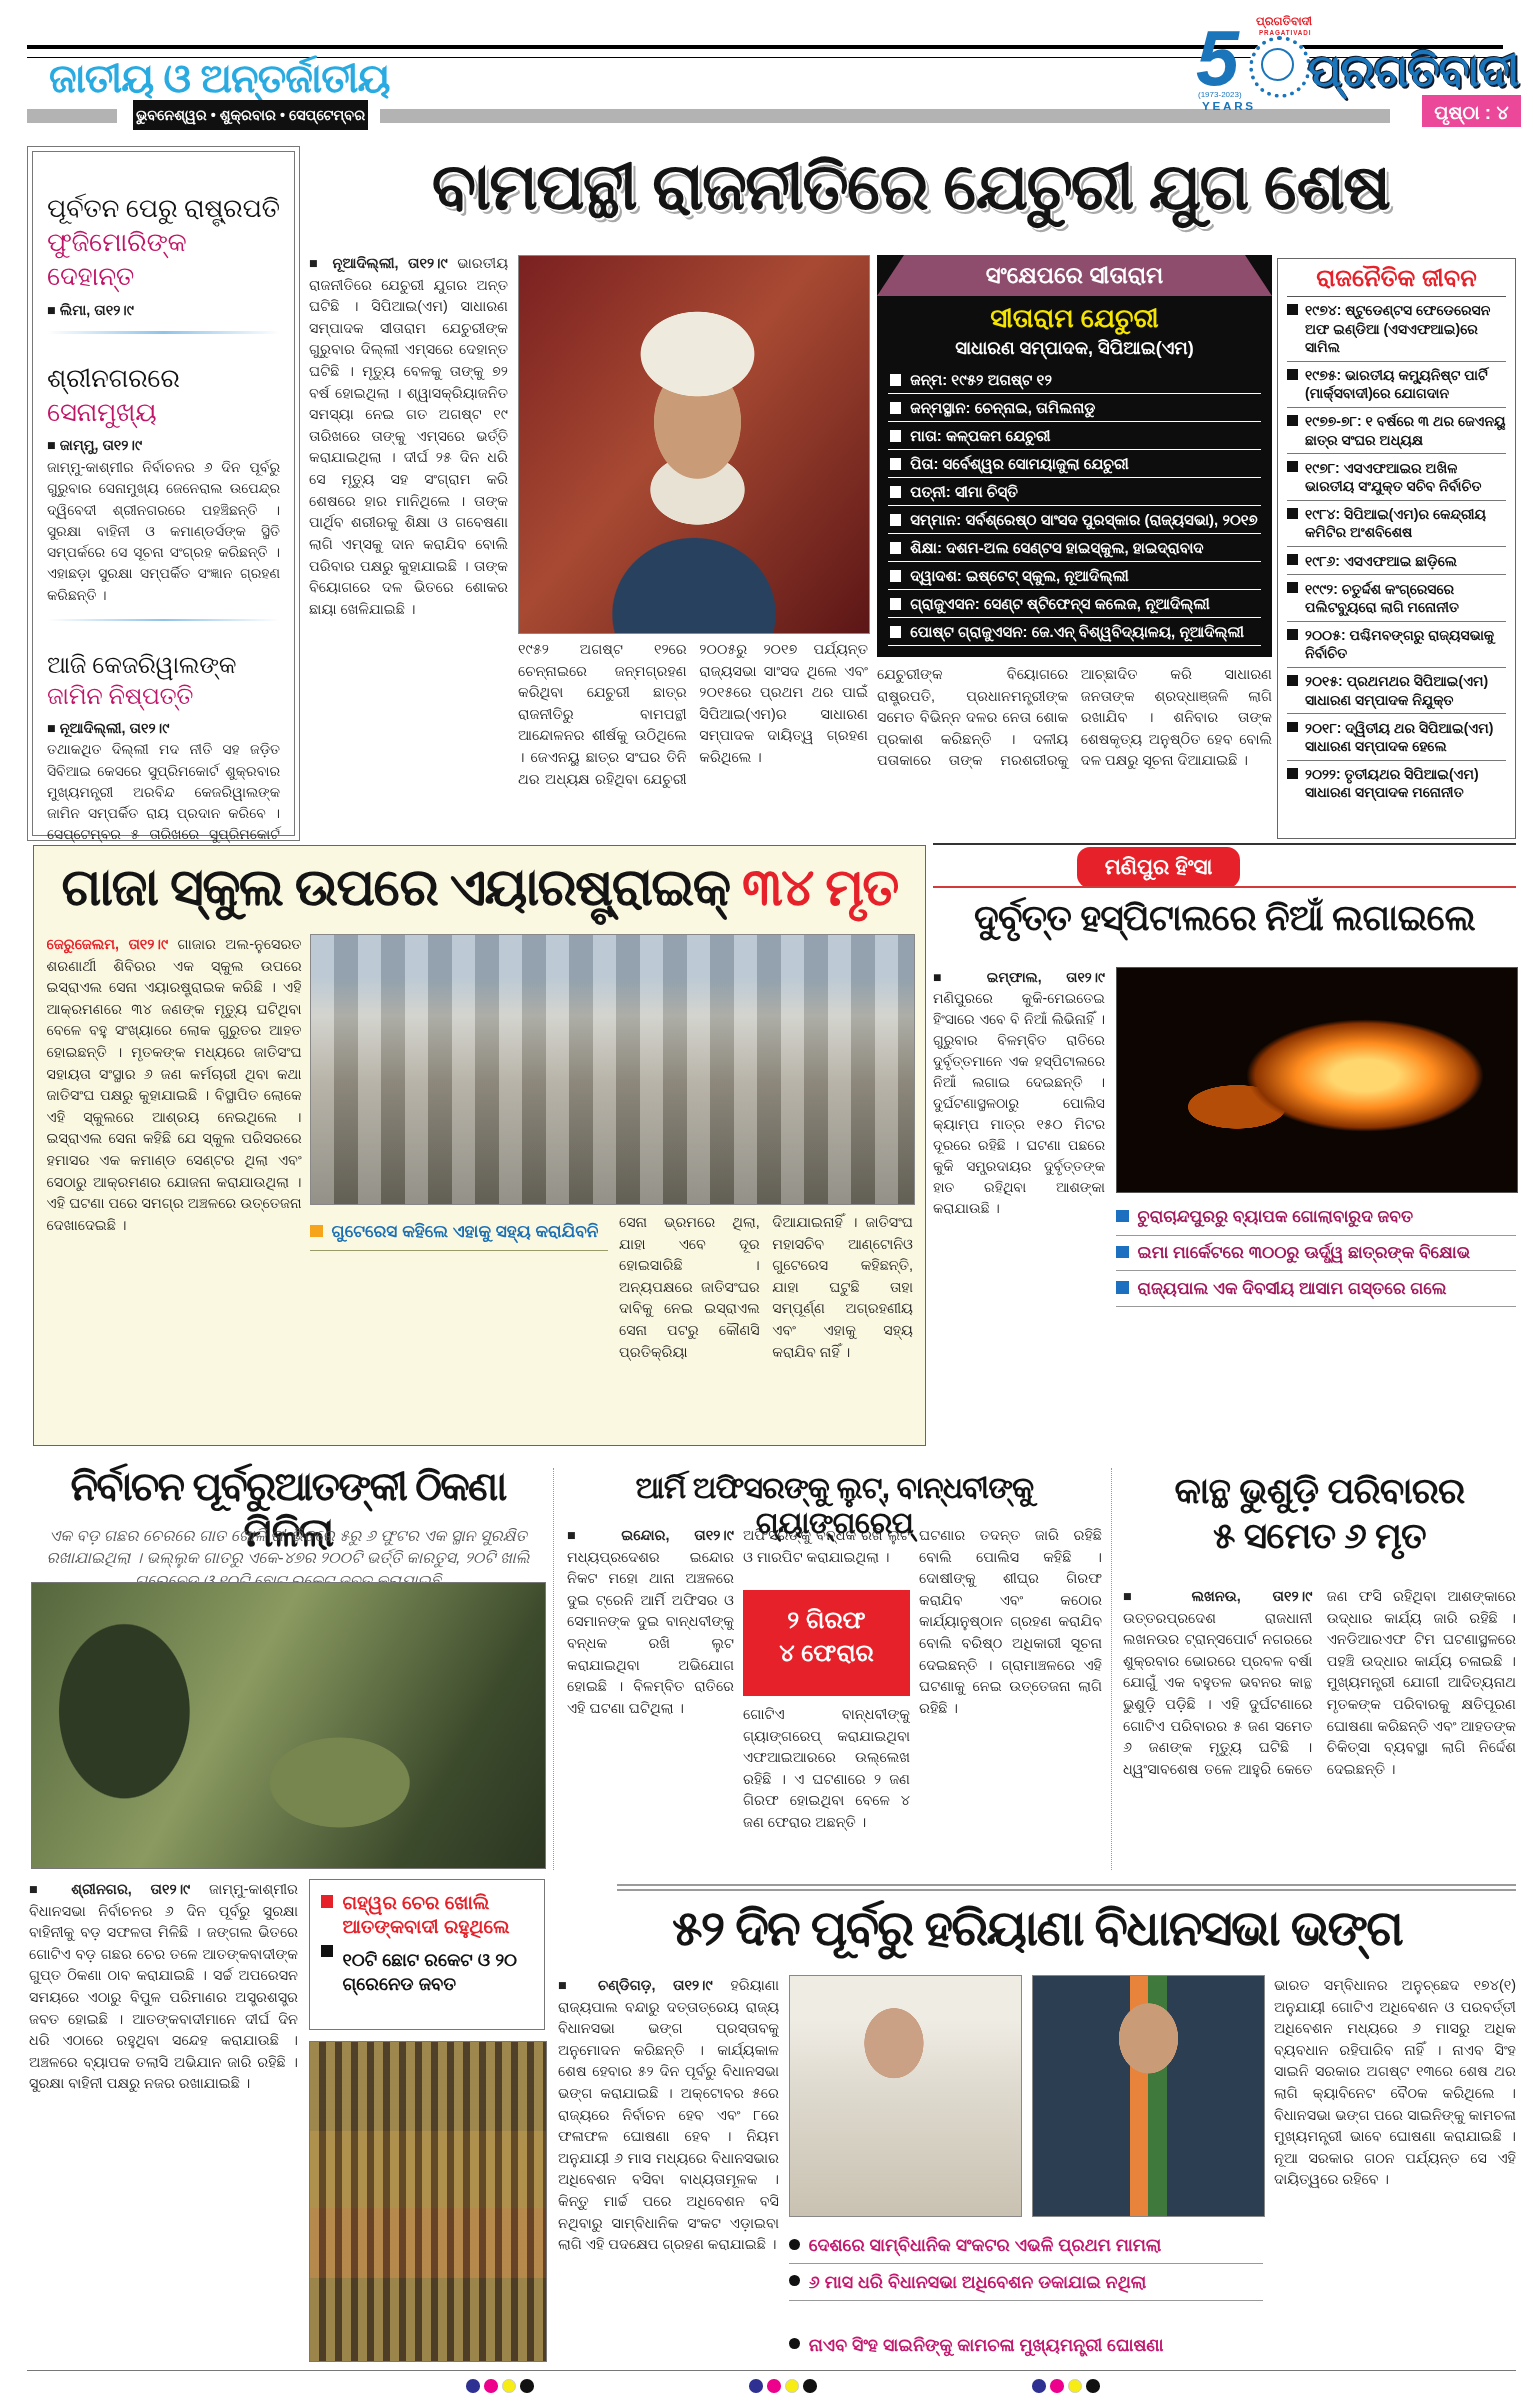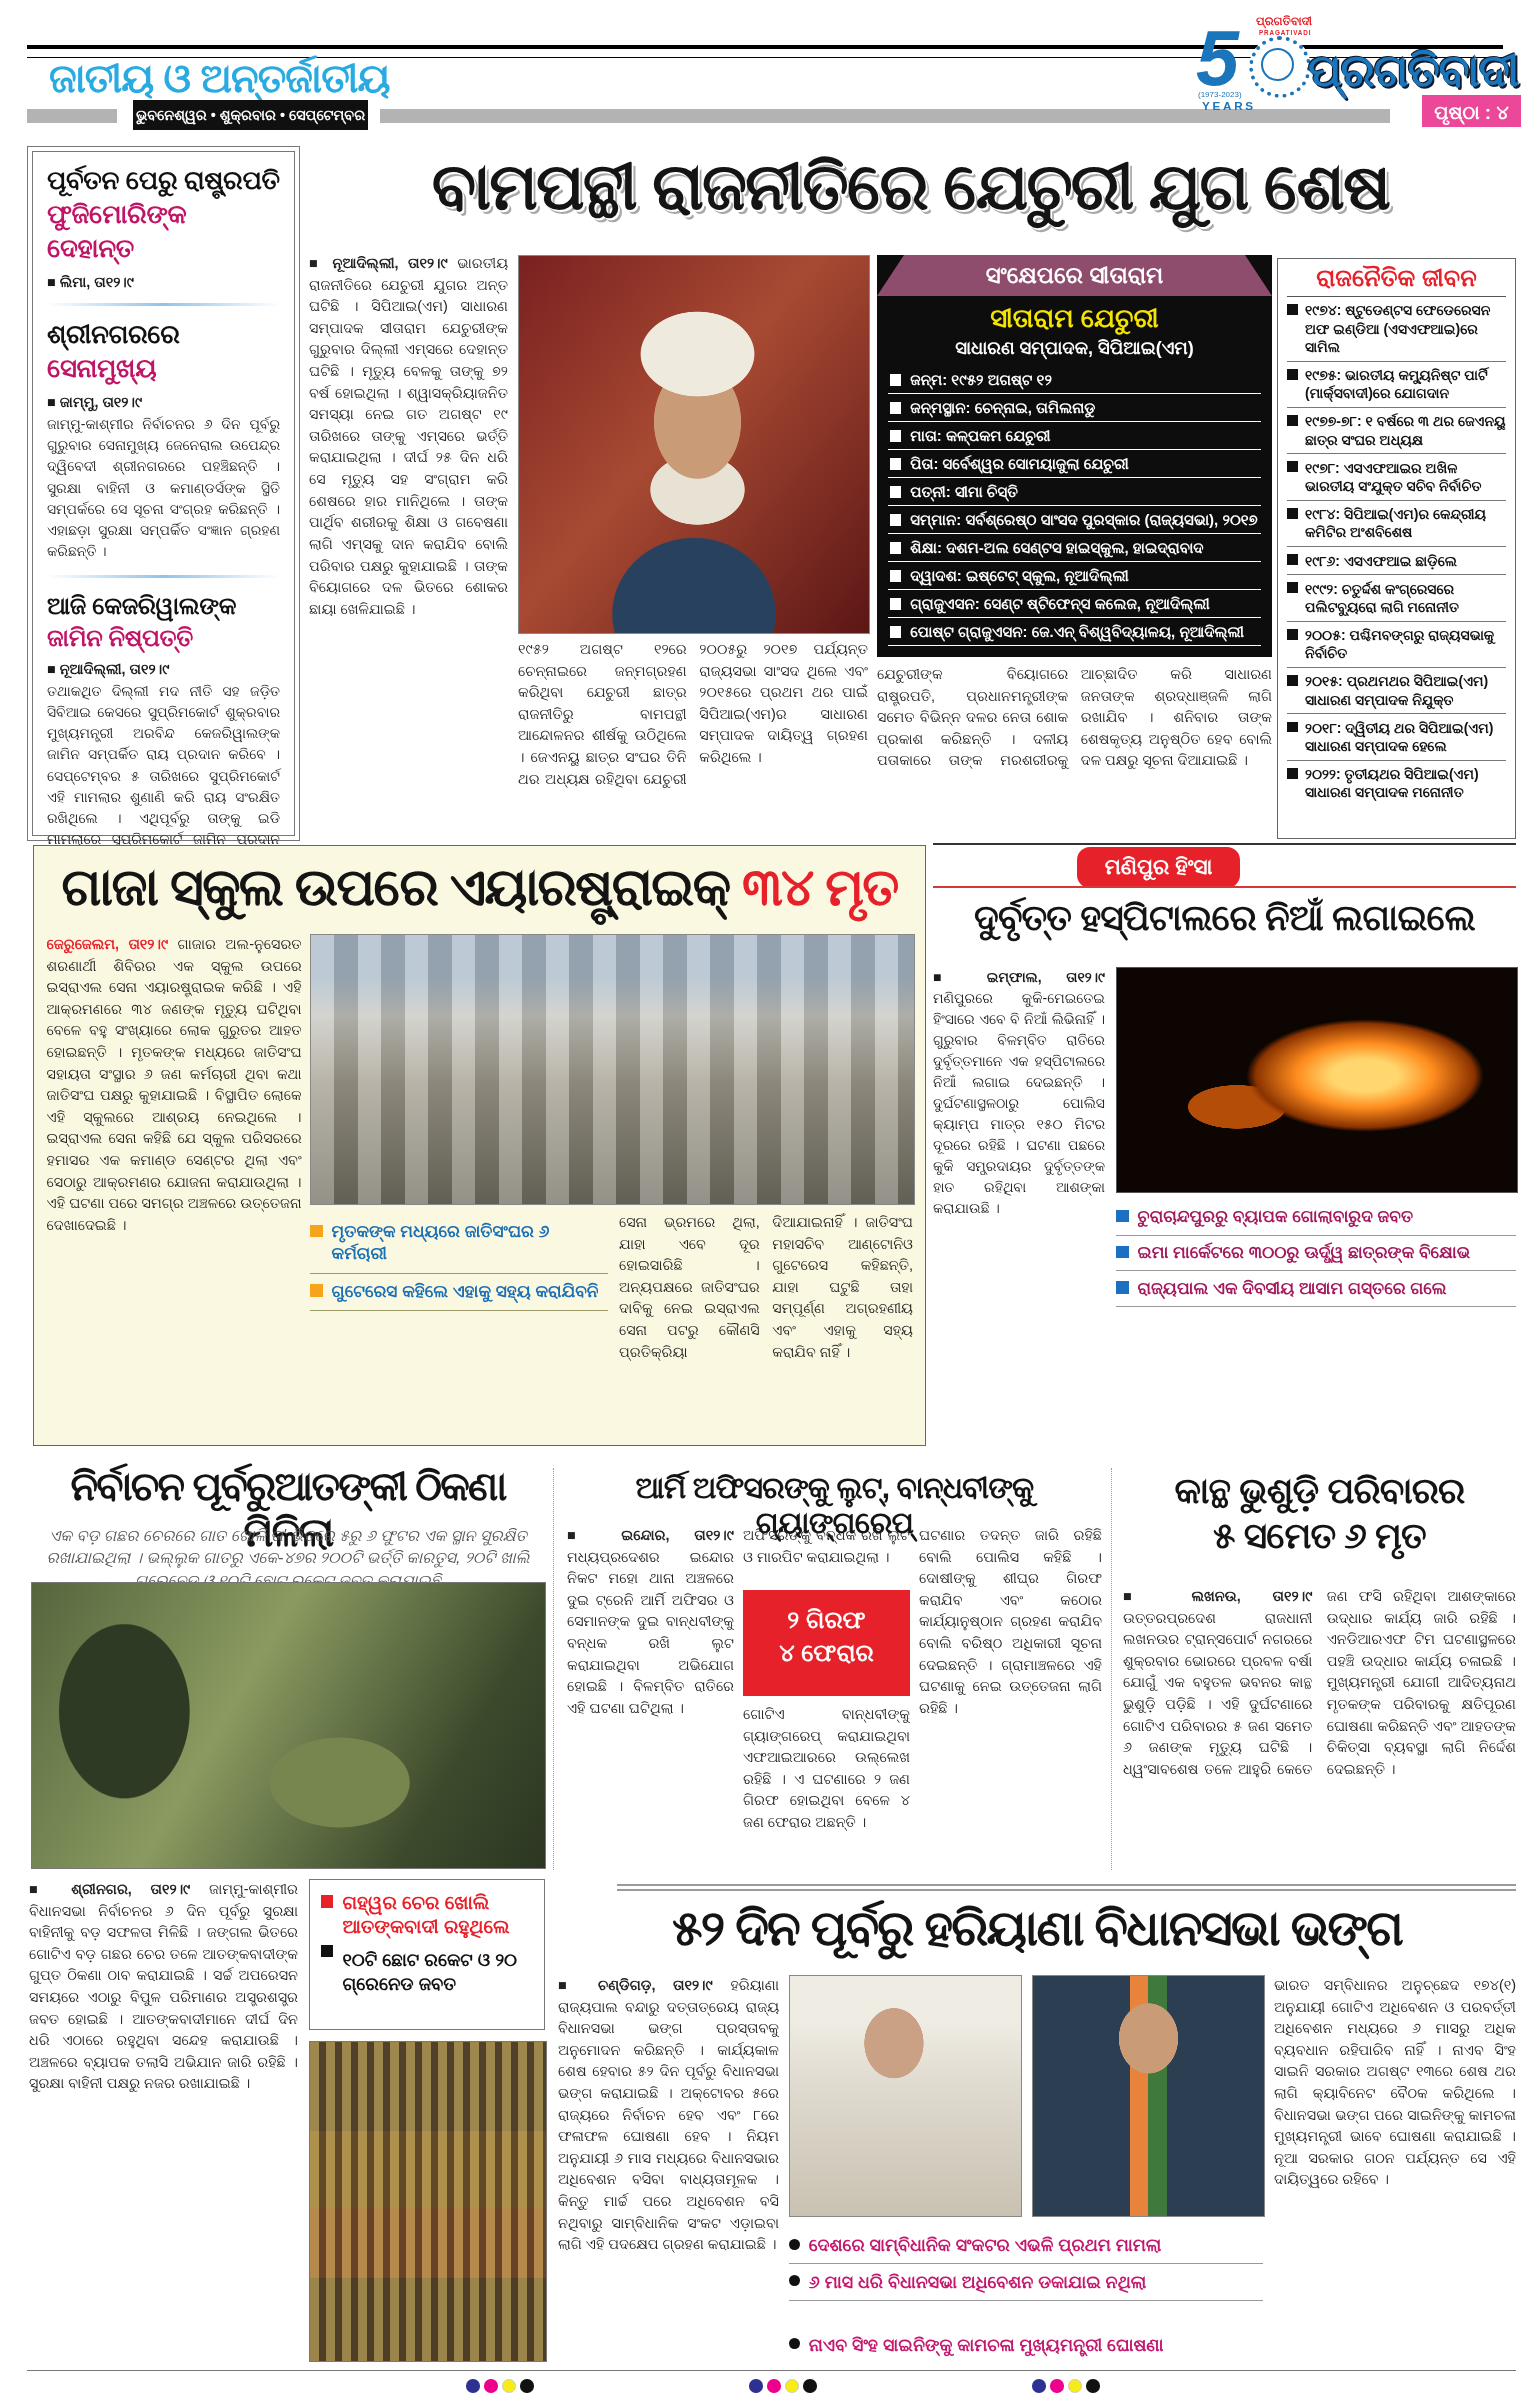--- a/index.html
+++ b/index.html
@@ -21,21 +21,21 @@
   #logo-wheel{left:1249px;top:36px;width:54px;height:54px;border-radius:50%;border:4.5px dotted #1b75bb;background:#fff;}
   #logo-wheel-inner{left:1261px;top:48px;width:29px;height:29px;border-radius:50%;border:2.7px solid #1b75bb;}
   #logo-top-text{left:1256px;top:14.4px;font-size:11.7px;font-weight:bold;color:#e62129;}
   #logo-top-sub{left:1259px;top:29px;font-size:6.3px;font-weight:bold;color:#e62129;letter-spacing:0.9px;}
   #logo-range{left:1198px;top:90px;font-size:8px;color:#1b75bb;}
   #logo-years{left:1202px;top:99px;font-size:11.7px;font-weight:800;letter-spacing:2.7px;color:#1b75bb;}
   #paper-name{left:1308px;top:45px;font-size:45px;font-weight:800;color:#1b75bb;text-shadow:1.8px 1.8px 0 #101a2a, -0.9px -0.9px 0 #101a2a;letter-spacing:-0.9px;}
   
   #briefs{left:27px;top:146px;width:271px;height:693px;border:0.9px solid #777;}
   #briefs-inner{position:absolute;left:3.6px;top:3.6px;right:3.6px;bottom:3.6px;border:1.8px solid #777;padding:12.6px 14.4px;box-sizing:border-box;}
-  .brief-title{font-size:26px;font-weight:700;line-height:1.3;color:#111;letter-spacing:-0.4px;}
+  .brief-title{font-size:26px;font-weight:400;line-height:1.3;color:#111;letter-spacing:-0.4px;margin-top:28px;}
   .accent{color:#c01566;}
   .brief-dl{font-size:14.4px;font-weight:bold;margin:8px 0 2.7px 0;}
   .brief-body{font-size:14px;line-height:1.52;text-align:justify;color:#222;}
   .brief-div{height:2.7px;margin:12.6px 0;background:linear-gradient(90deg,rgba(120,180,230,0),#8fc3ea,rgba(120,180,230,0));}
   
   #main-hl{left:305px;top:149px;width:1211px;font-size:65px;font-weight:800;color:#141414;text-align:center;letter-spacing:-1.8px;text-shadow:1.8px 1.8px 0 #fff,3.6px 3.6px 0 #a8a8a8;}
   
   #sitaram{left:877px;top:255px;width:395px;height:402px;background:#0d0d0d;}
   #sitaram-hdr{position:absolute;left:0;top:0;width:100%;height:41px;background:#8f4d6d;color:#fff;font-size:23px;font-weight:800;text-align:center;line-height:41px;clip-path:polygon(27px 0,calc(100% - 27px) 0,100% 100%,0 100%);}
   #sitaram-name{position:absolute;left:0;top:48px;width:100%;text-align:center;color:#f5e400;font-size:26px;font-weight:800;}
@@ -302,24 +302,20 @@
     <div id="gaza-col" class="just ohid body-txt">
       <b class="red-dl">ଜେରୁଜେଲମ, ତା୧୨।୯</b>
       <span>ଗାଜାର ଅଲ-ନୁସେରତ ଶରଣାର୍ଥୀ ଶିବିରର ଏକ ସ୍କୁଲ ଉପରେ ଇସ୍ରାଏଲ ସେନା ଏୟାରଷ୍ଟ୍ରାଇକ କରିଛି । ଏହି ଆକ୍ରମଣରେ ୩୪ ଜଣଙ୍କ ମୃତ୍ୟୁ ଘଟିଥିବା ବେଳେ ବହୁ ସଂଖ୍ୟାରେ ଲୋକ ଗୁରୁତର ଆହତ ହୋଇଛନ୍ତି । ମୃତକଙ୍କ ମଧ୍ୟରେ ଜାତିସଂଘ ସହାୟତା ସଂସ୍ଥାର ୬ ଜଣ କର୍ମଚାରୀ ଥିବା କଥା ଜାତିସଂଘ ପକ୍ଷରୁ କୁହାଯାଇଛି । ବିସ୍ଥାପିତ ଲୋକେ ଏହି ସ୍କୁଲରେ ଆଶ୍ରୟ ନେଇଥିଲେ । ଇସ୍ରାଏଲ ସେନା କହିଛି ଯେ ସ୍କୁଲ ପରିସରରେ ହମାସର ଏକ କମାଣ୍ଡ ସେଣ୍ଟର ଥିଲା ଏବଂ ସେଠାରୁ ଆକ୍ରମଣର ଯୋଜନା କରାଯାଉଥିଲା । ଏହି ଘଟଣା ପରେ ସମଗ୍ର ଅଞ୍ଚଳରେ ଉତ୍ତେଜନା ଦେଖାଦେଇଛି ।</span>
     </div>
     <div id="gaza-photo">
         <div id="ph-gaza-bg"></div>
       </div>
     <div id="gaza-bullets">
       <div class="gz-b">
           <span class="osq"></span>
-          <span class="gz-t">ମୃତକଙ୍କ ମଧ୍ୟରେ ଜାତିସଂଘର ୬ କର୍ମଚାରୀ</span>
-        </div>
-      <div class="gz-b">
-          <span class="osq"></span>
           <span class="gz-t">ଗୁଟେରେସ କହିଲେ ଏହାକୁ ସହ୍ୟ କରାଯିବନି</span>
         </div>
     </div>
     <div id="gaza-body2" class="just ohid body-txt">ସେନା ଭ୍ରମରେ ଥିଲା, ଯାହା ଏବେ ଦୂର ହୋଇସାରିଛି । ଅନ୍ୟପକ୍ଷରେ ଜାତିସଂଘର ଦାବିକୁ ନେଇ ଇସ୍ରାଏଲ ସେନା ପଟରୁ କୌଣସି ପ୍ରତିକ୍ରିୟା ଦିଆଯାଇନାହିଁ । ଜାତିସଂଘ ମହାସଚିବ ଆଣ୍ଟୋନିଓ ଗୁଟେରେସ କହିଛନ୍ତି, ଯାହା ଘଟୁଛି ତାହା ସମ୍ପୂର୍ଣ୍ଣ ଅଗ୍ରହଣୀୟ ଏବଂ ଏହାକୁ ସହ୍ୟ କରାଯିବ ନାହିଁ ।</div>
   </div>
 
   <div class="abs" id="manipur">
     <div id="man-rule"></div>
     <div id="man-tab">ମଣିପୁର ହିଂସା</div>
     <div id="man-tabline"></div>

